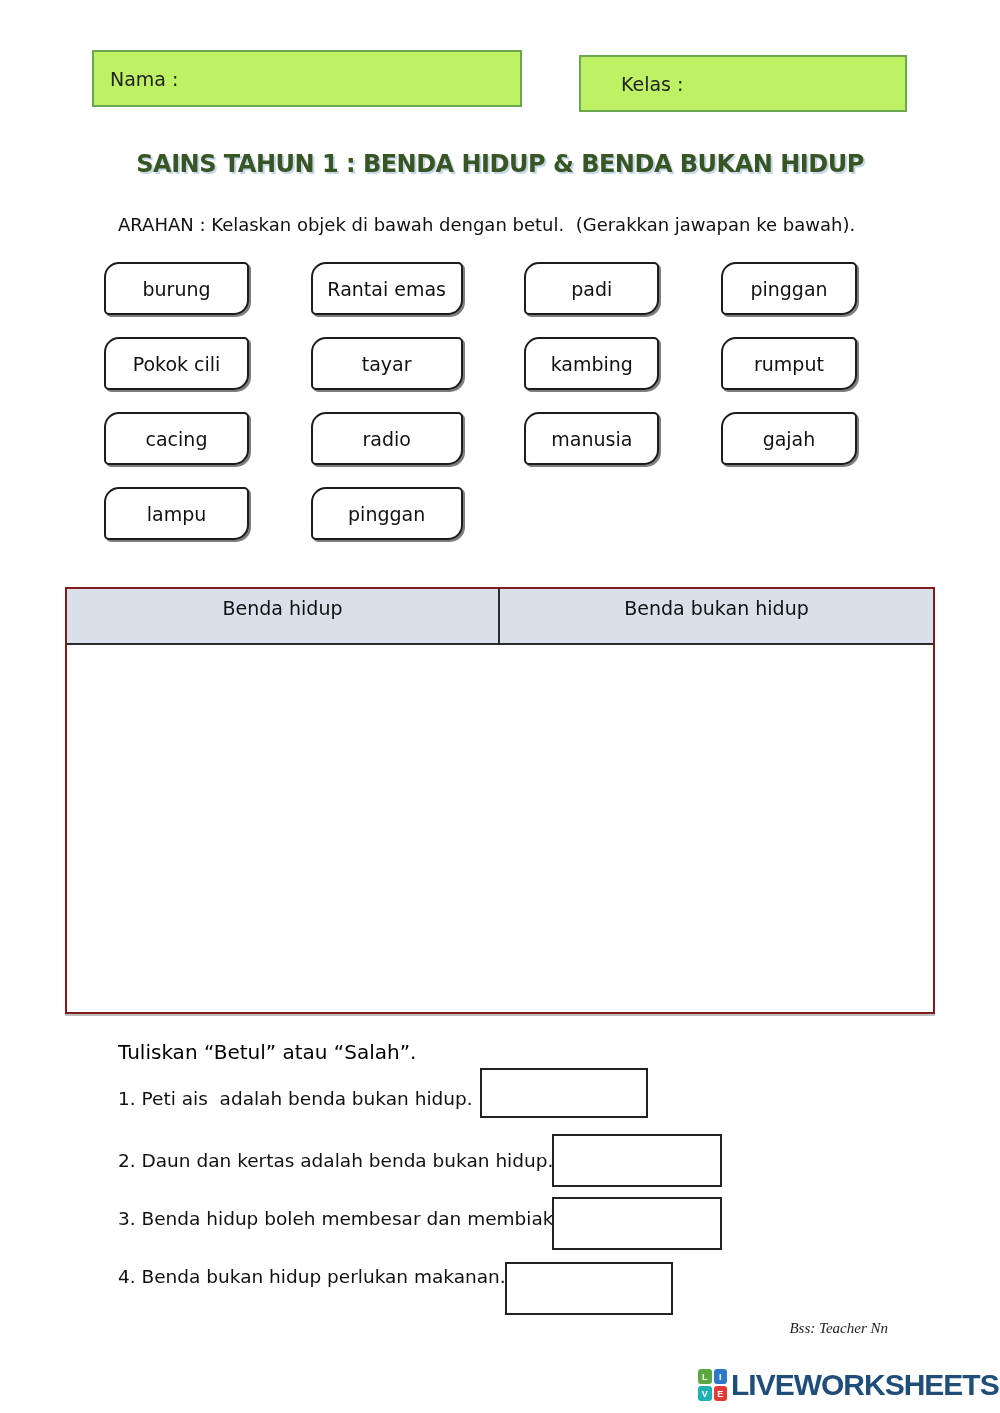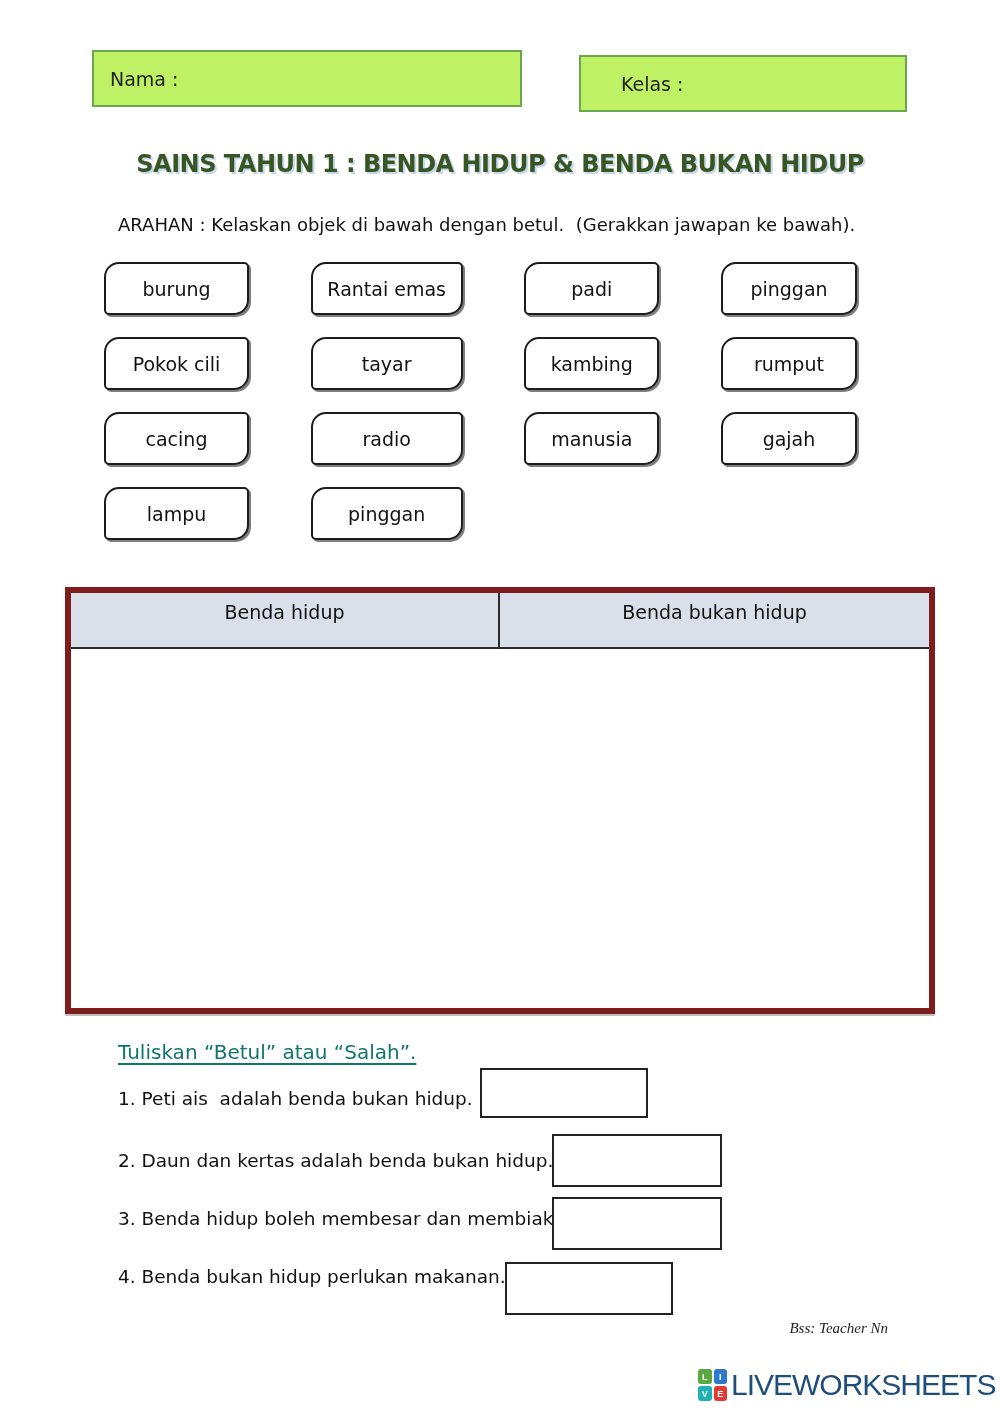--- a/index.html
+++ b/index.html
@@ -35,35 +35,35 @@
   .chip{
     height:53px;box-sizing:border-box;background:#fff;
     border:2.5px solid #1c1c1c;border-radius:15px 5px 15px 5px;
     box-shadow:2px 2px 0 rgba(20,20,20,0.55);
     display:flex;align-items:center;justify-content:center;
     font-size:19px;color:#111;cursor:grab;
   }
   
   .sort-table{
     position:absolute;left:65px;top:587px;width:870px;height:427px;
-    box-sizing:border-box;border:6px solid #7f1d1d;
+    box-sizing:border-box;border:2px solid #7f1d1d;
     display:grid;grid-template-columns:1fr 1fr;grid-template-rows:56px 1fr;
     box-shadow:0 2px 0 rgba(0,0,0,0.25);
   }
   .sort-table .th{
     background:#d9e0ea;border-bottom:2px solid #2b2b2b;
     display:flex;align-items:flex-start;justify-content:center;
     padding-top:8px;font-size:19px;color:#111;box-sizing:border-box;
   }
   .sort-table .th:first-child,.sort-table .td:first-of-type{border-right:2px solid #2b2b2b;}
   .sort-table .td{background:#fff;}
   
   .quiz-heading{
-    position:absolute;left:118px;top:1040px;font-size:20px;color:#0f766e;
-    text-decoration:underline;text-underline-offset:4px;
+    position:absolute;left:118px;top:1040px;font-size:20px;color:#000000;
+    text-underline-offset:4px;
   }
   .q-text{position:absolute;font-size:18.5px;color:#111;white-space:pre-wrap;}
   #q1-text{left:118px;top:1088px;text-align:center;}
   #q2-text{left:118px;top:1150px;}
   #q3-text{left:118px;top:1208px;}
   #q4-text{left:118px;top:1266px;}
   .answer-box{
     position:absolute;background:#fff;border:2.5px solid #222;box-sizing:border-box;
   }
   #q1-box{left:480px;top:1068px;width:168px;height:50px;}
@@ -84,21 +84,21 @@
   }
   .logo-sq{
     border-radius:3px;display:flex;align-items:center;justify-content:center;
     color:#fff;font-size:9px;font-weight:bold;font-family:"Liberation Sans",sans-serif;
   }
   .sq-l{background:#5aa83f;}
   .sq-i{background:#2e79c9;}
   .sq-v{background:#1fb1b4;}
   .sq-e{background:#e03b34;}
   .logo-text{
-    font-family:"Liberation Sans",sans-serif;font-size:30px;font-weight:400;
+    font-family:"Liberation Sans",sans-serif;font-size:30px;font-weight:700;
     color:#1f4e79;letter-spacing:-1px;
   }
 </style>
 </head>
 <body>
 
 <div class="field-box" id="name-box">
   <span>Nama :</span>
 </div>
 <div class="field-box" id="class-box">

